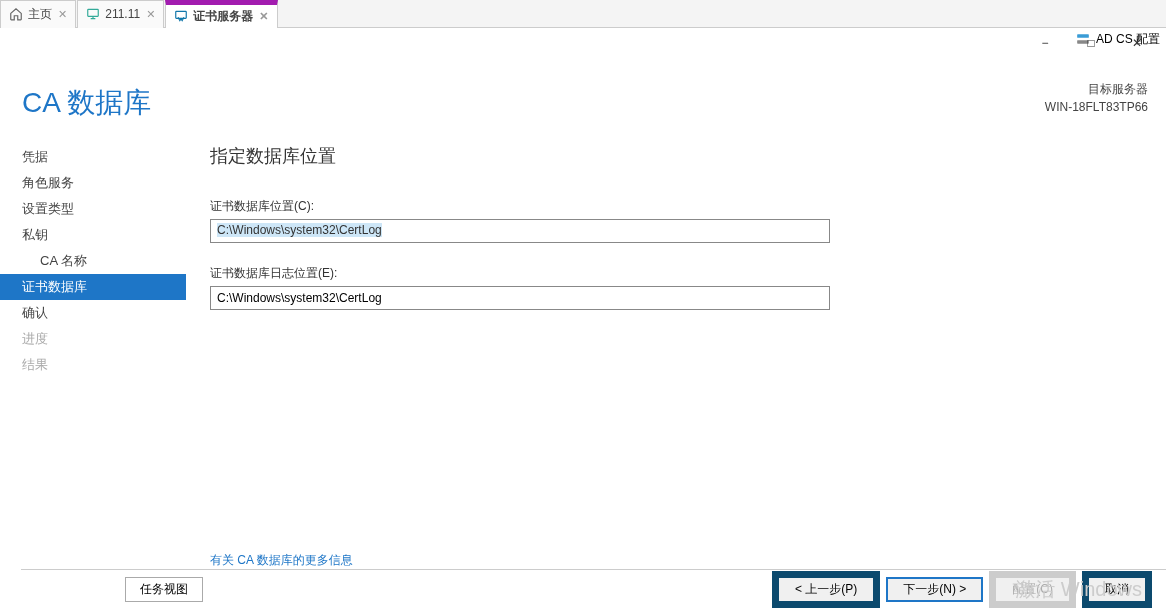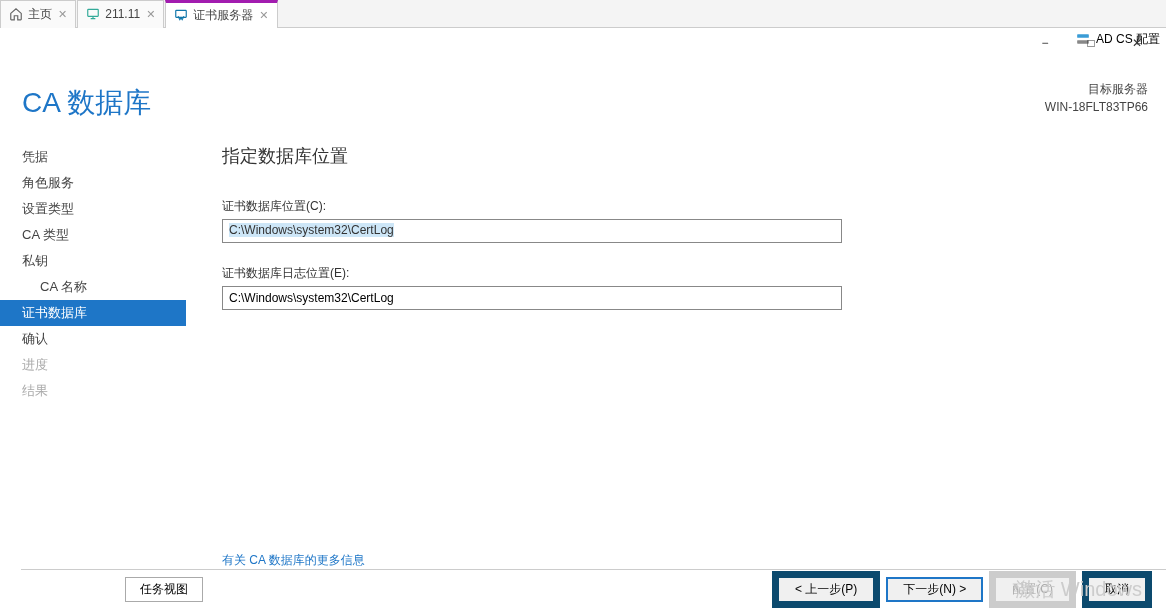--- a/index.html
+++ b/index.html
@@ -25,21 +25,21 @@
   padding: 0 8px;
   height: 28px;
   border: 1px solid #ccc;
   border-bottom: none;
   background: #fafafa;
   margin-right: 1px;
   font-size: 12px;
   color: #444;
   position: relative;
 }
-.tab.active { background: #fff; border-top: 3px solid #a21caf; }
+.tab.active { background: #fff; border-top: 5px solid #a21caf; font-weight: bold; }
 .tab .close {
   margin-left: 6px;
   color: #999;
   font-size: 11px;
 }
 .tab .icon-slot { margin-right: 5px; display:inline-flex; }
 .window-titlebar {
   display: flex;
   align-items: center;
   height: 22px;
@@ -84,21 +84,20 @@
   right: 18px;
   top: 24px;
   text-align: right;
   font-size: 12px;
   color: #444;
 }
 .target-server .line { line-height: 1.5; }
 .wizard-body {
   display: flex;
   height: calc(100% - 140px);
-  gap: 12px;
 }
 .sidebar {
   width: 186px;
   padding-top: 4px;
 }
 .sidebar-item {
   padding: 4px 0 4px 22px;
   font-size: 13px;
   color: #444;
   cursor: pointer;
@@ -261,21 +260,20 @@
     <div class="line">WIN-18FLT83TP66</div>
   </div>
 
   <div class="wizard-header">CA 数据库</div>
 
   <div class="wizard-body">
     <div class="sidebar">
       <div class="sidebar-item"><span>凭据</span></div>
       <div class="sidebar-item"><span>角色服务</span></div>
       <div class="sidebar-item"><span>设置类型</span></div>
-      <div class="sidebar-item"><span>CA 类型</span></div>
       <div class="sidebar-item"><span>私钥</span></div>
       <div class="sidebar-item indent"><span>CA 名称</span></div>
       <div class="sidebar-item selected"><span>证书数据库</span></div>
       <div class="sidebar-item"><span>确认</span></div>
       <div class="sidebar-item disabled"><span>进度</span></div>
       <div class="sidebar-item disabled"><span>结果</span></div>
     </div>
 
     <div class="content">
       <div class="content-title">指定数据库位置</div>

